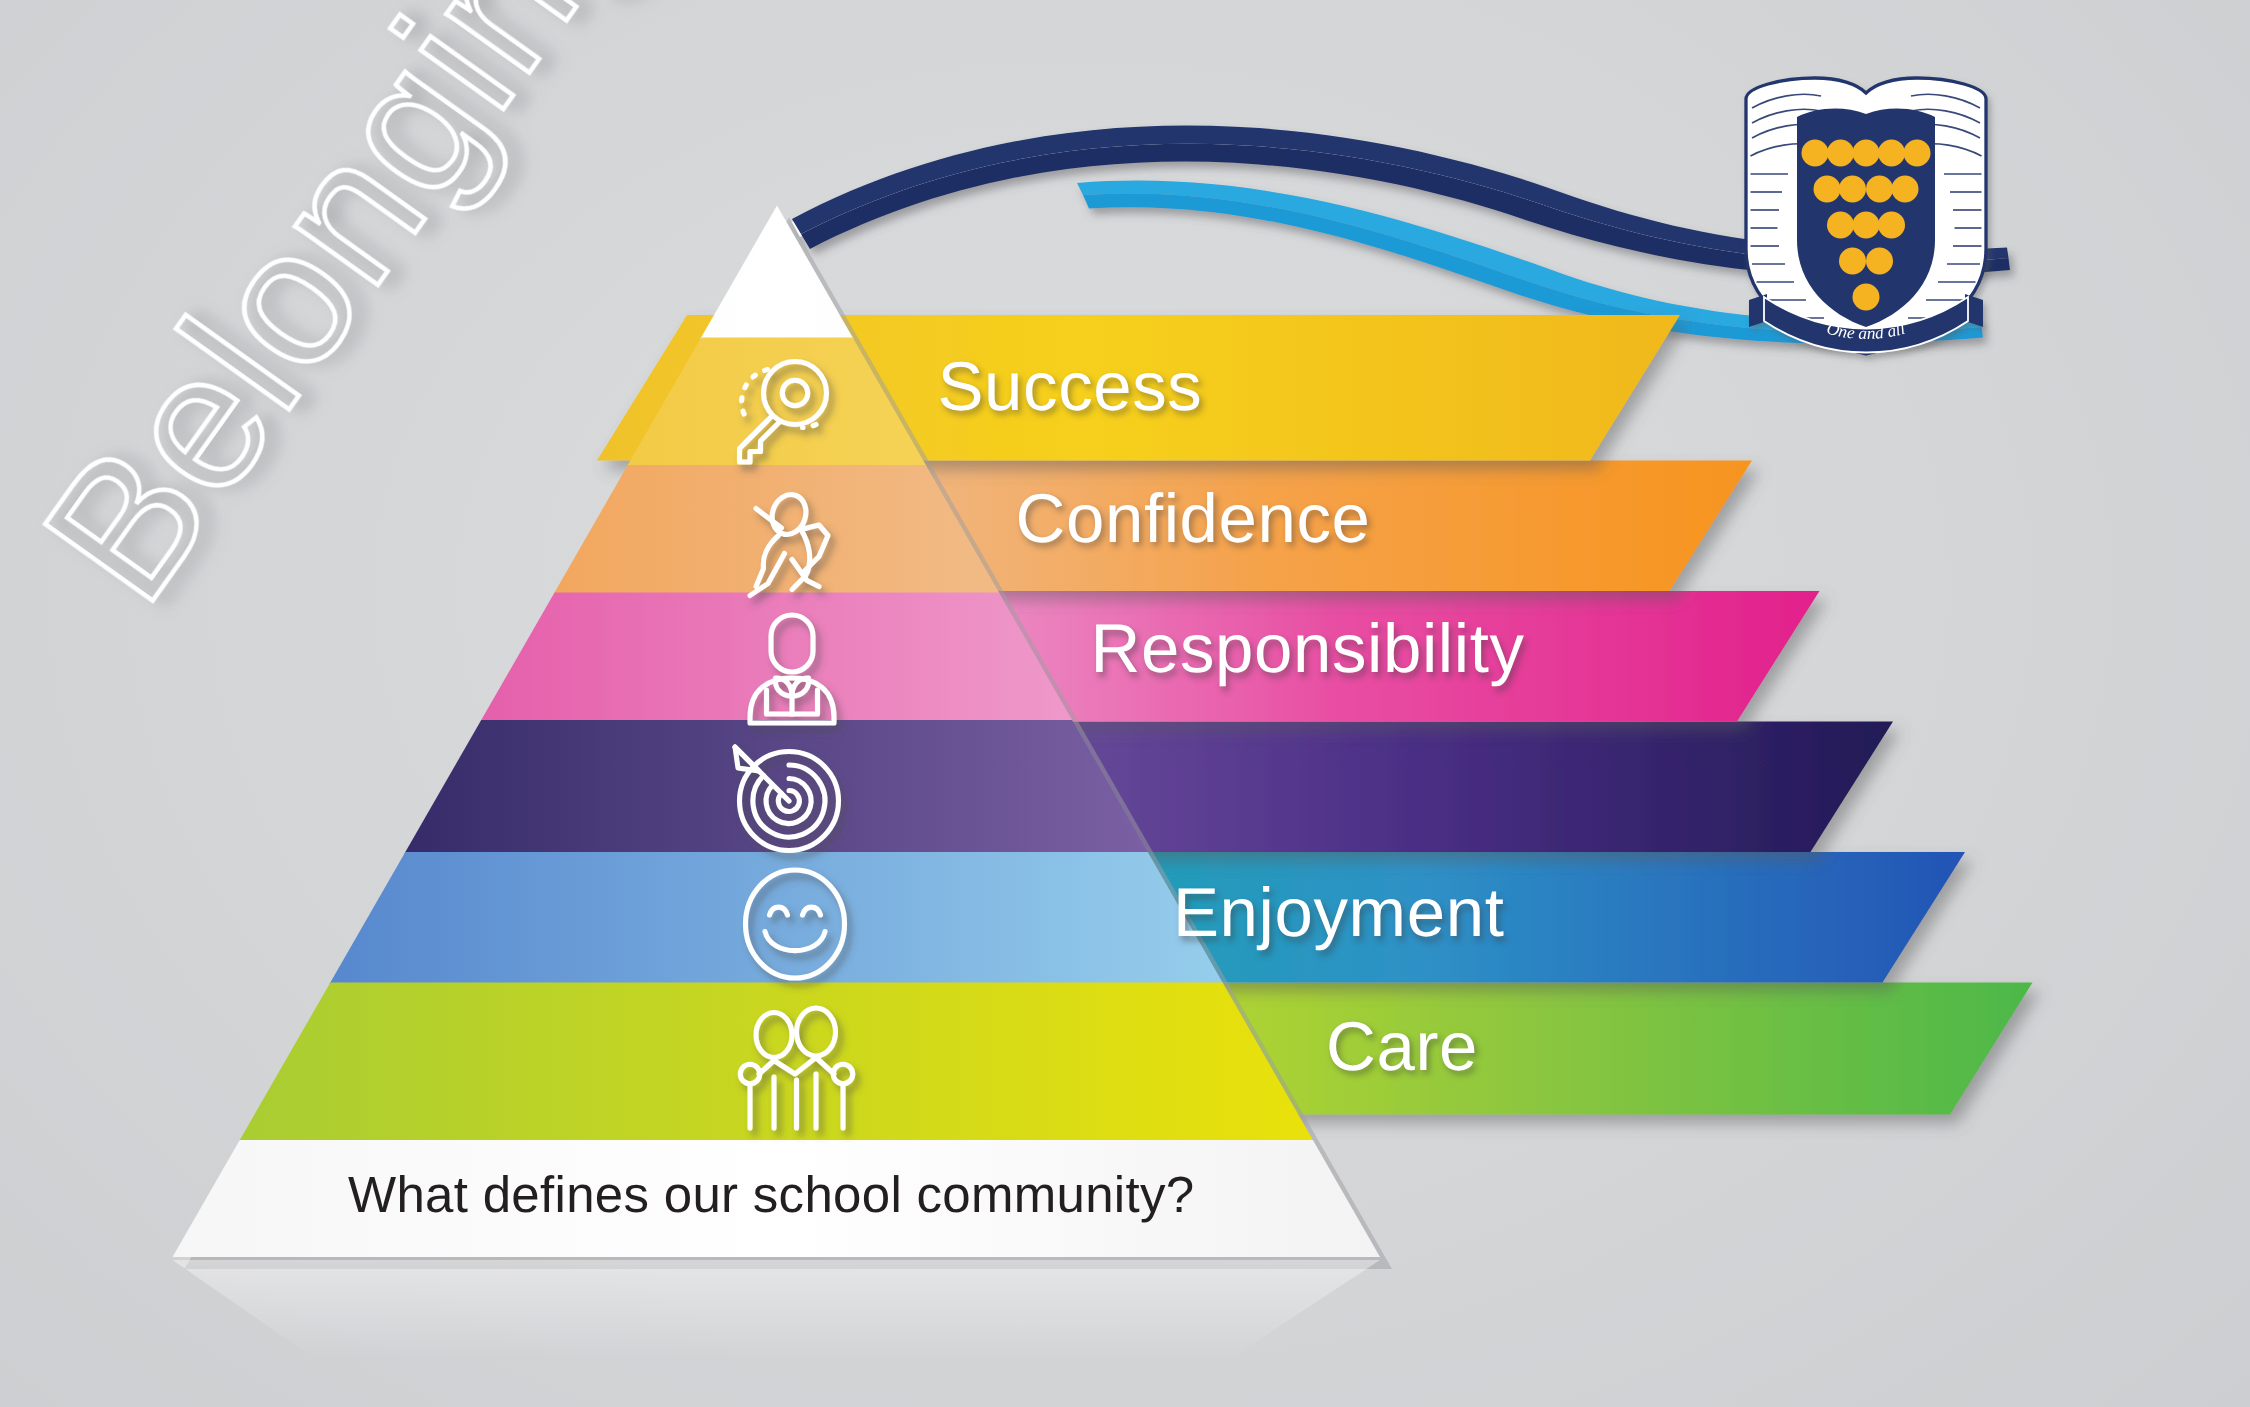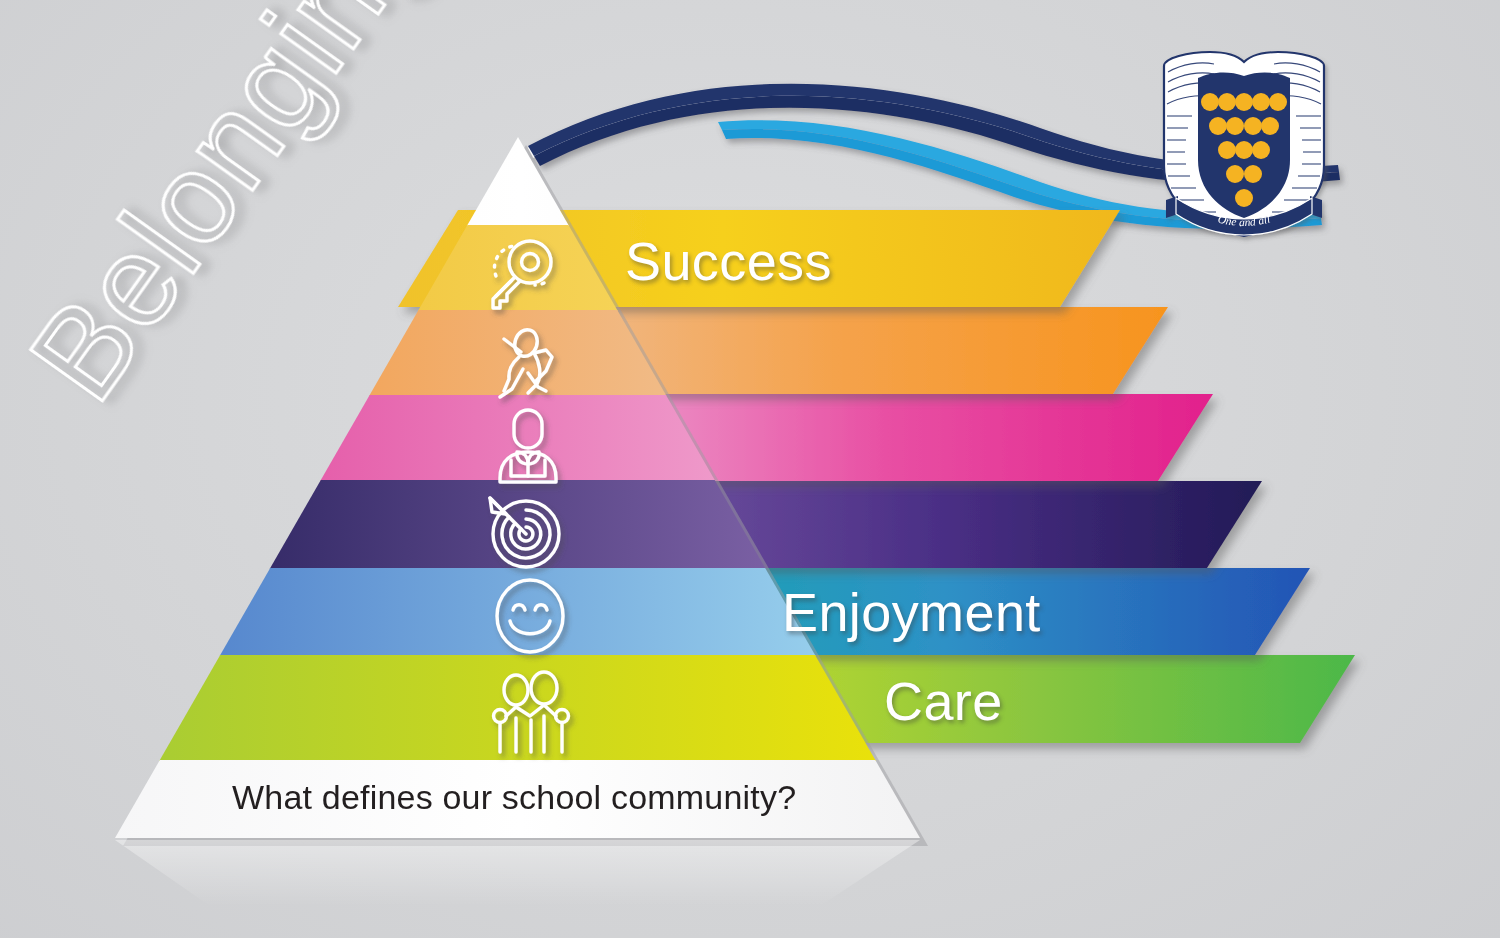--- a/index.html
+++ b/index.html
@@ -30,21 +30,21 @@
     top: 0;
     width: 1500px;
     height: 938px;
     overflow: visible;
   }
   
   .banner-label {
     position: absolute;
     color: #ffffff;
     font-weight: 400;
-    font-size: 54px;
+    font-size: 46px;
     letter-spacing: 0.4px;
     white-space: nowrap;
     text-shadow: 2px 3px 4px rgba(60,60,60,0.45);
     pointer-events: none;
   }
   
   #belonging {
     position: absolute;
     left: 60px;
     top: 310px;
@@ -363,21 +363,23 @@
       </g>
     </g>
   </svg>
 
   <div class="layer">
 
     <div id="belonging">Belonging</div>
 
     <div class="banner-label" style="left:625px; top:230px;">Success</div>
 
-
+    <div class="banner-label" style="left:677px; top:318px;">Confidence</div>
+
+    <div class="banner-label" style="left:727px; top:405px;">Responsibility</div>
 
 
     <div class="banner-label" style="left:782px; top:581px;text-align:center;">Enjoyment</div>
 
     <div class="banner-label" style="left:884px; top:670px;text-align:center;">Care</div>
 
     <div id="base-caption">What defines our school community?</div>
   </div>
 
 </div>

